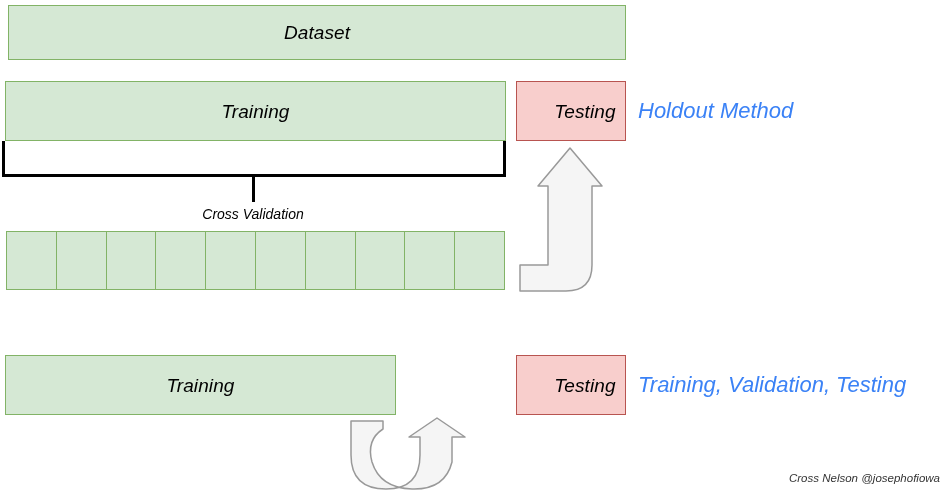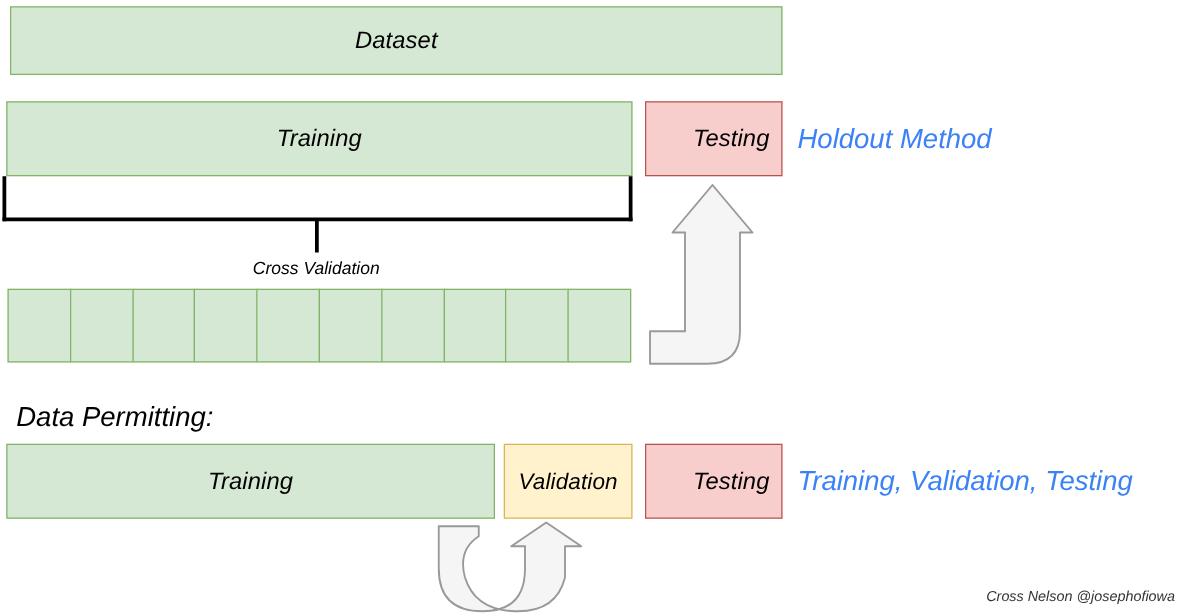--- a/index.html
+++ b/index.html
@@ -155,27 +155,23 @@
     <div class="fold"></div>
     <div class="fold"></div>
     <div class="fold"></div>
     <div class="fold"></div>
     <div class="fold"></div>
     <div class="fold"></div>
     <div class="fold"></div>
     <div class="fold"></div>
   </div>
 
-  <div id="label-data-permitting">Data Permitting:</div>
 
   <div class="box green" id="box-training-final">
     <span>Training</span>
-  </div>
-  <div class="box yellow" id="box-validation-final">
-    <span>Validation</span>
   </div>
   <div class="box red" id="box-testing-final">
     <span>Testing</span>
   </div>
   <div class="caption" id="caption-tvt">Training, Validation, Testing</div>
 
   <div id="credit">Cross Nelson @josephofiowa</div>
 
   <svg id="arrows" viewBox="0 0 948 493">
 

